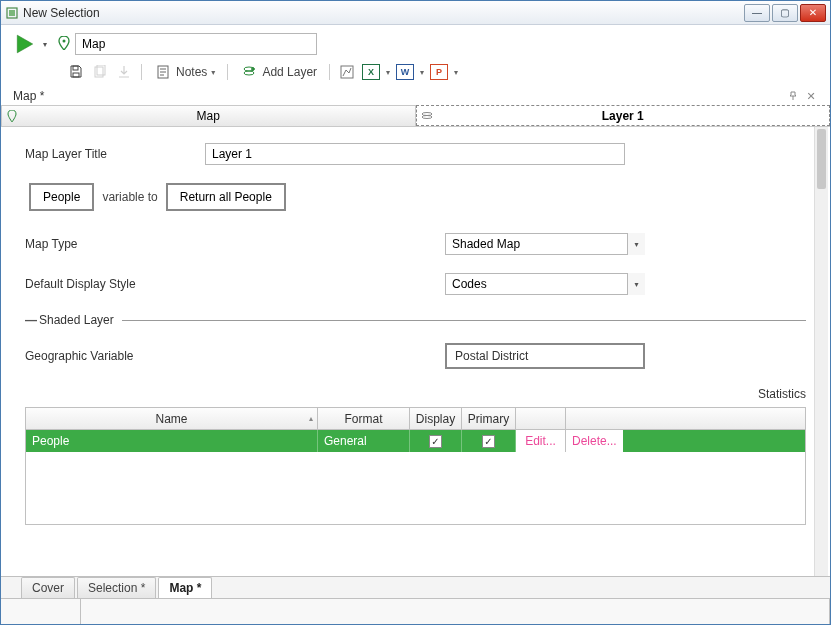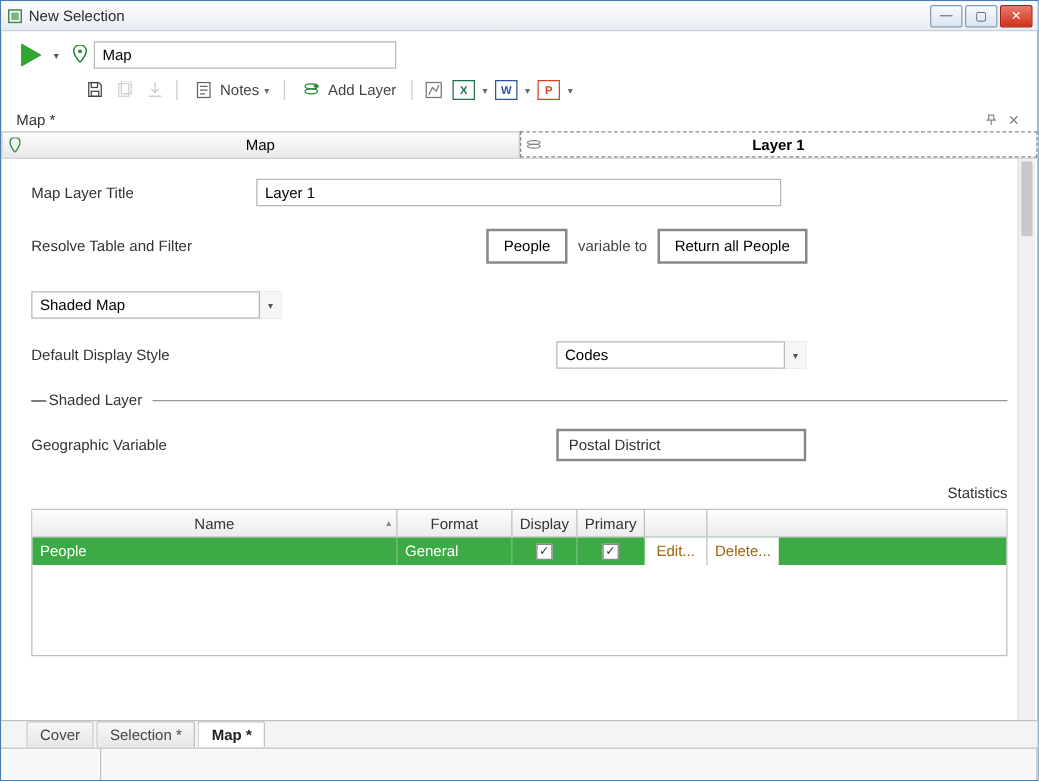--- a/index.html
+++ b/index.html
@@ -79,21 +79,21 @@
   .gh.display { flex: 0 0 52px; }
   .gh.primary { flex: 0 0 54px; }
   .gh.btn { flex: 0 0 50px; }
   .sort-arrow { position: absolute; right: 4px; font-size: 8px; color: #888; }
   .grid-row { display: flex; height: 22px; background: #3cab46; color: #fff; align-items: center; }
   .gc { border-right: 1px solid rgba(255,255,255,0.3); height: 100%; display: flex; align-items: center; padding: 0 6px; }
   .gc.name { flex: 0 0 292px; }
   .gc.format { flex: 0 0 92px; }
   .gc.display { flex: 0 0 52px; justify-content: center; padding: 0; }
   .gc.primary { flex: 0 0 54px; justify-content: center; padding: 0; }
-  .gc.btn { flex: 0 0 50px; background: #fff; color: #a16207; border-right: 1px solid #c0c0c0; justify-content: center; cursor: pointer; }
+  .gc.btn { flex: 0 0 50px; background: #fff; color: #ec4899; border-right: 1px solid #c0c0c0; justify-content: center; cursor: pointer; }
   .chk { width: 13px; height: 13px; background: #fff; border: 1px solid #888; display: inline-flex; align-items: center; justify-content: center; font-size: 10px; color: #333; }
   
   
   .bottom-tabs { display: flex; border-top: 1px solid #c0c0c0; background: #f4f4f4; height: 22px; align-items: flex-end; padding-left: 20px; }
   .btab { padding: 3px 10px; border: 1px solid #c0c0c0; border-bottom: none; background: linear-gradient(#f8f8f8, #e6e6e6); margin-right: 2px; cursor: pointer; color: #444; border-top-left-radius: 2px; border-top-right-radius: 2px; }
   .btab.active { background: #fff; font-weight: bold; color: #222; }
   
   
   .statusbar { height: 26px; border-top: 1px solid #c0c0c0; display: flex; background: #f8f8f8; }
   .status-cell { border-right: 1px solid #c0c0c0; }
@@ -228,27 +228,27 @@
   </div>
 
   <div class="content">
 
     <div class="form-row">
       <span class="form-label">Map Layer Title</span>
       <input class="text-input" value="Layer 1" style="">
     </div>
 
     <div class="resolve-row">
-      <span class="form-label" style="width:360px">Resolve Table and Filter</span>
       <span class="chip">People</span>
       <span class="between-text">variable to</span>
       <span class="chip">Return all People</span>
     </div>
 
     <div class="form-row">
+      <span class="form-label" style="width:420px">Map Type</span>
       <div class="select-wrap">
         <div class="select-input">Shaded Map</div>
         <div class="select-caret">▾</div>
       </div>
     </div>
 
     <div class="form-row">
       <span class="form-label" style="width:420px">Default Display Style</span>
       <div class="select-wrap">
         <div class="select-input">Codes</div>

